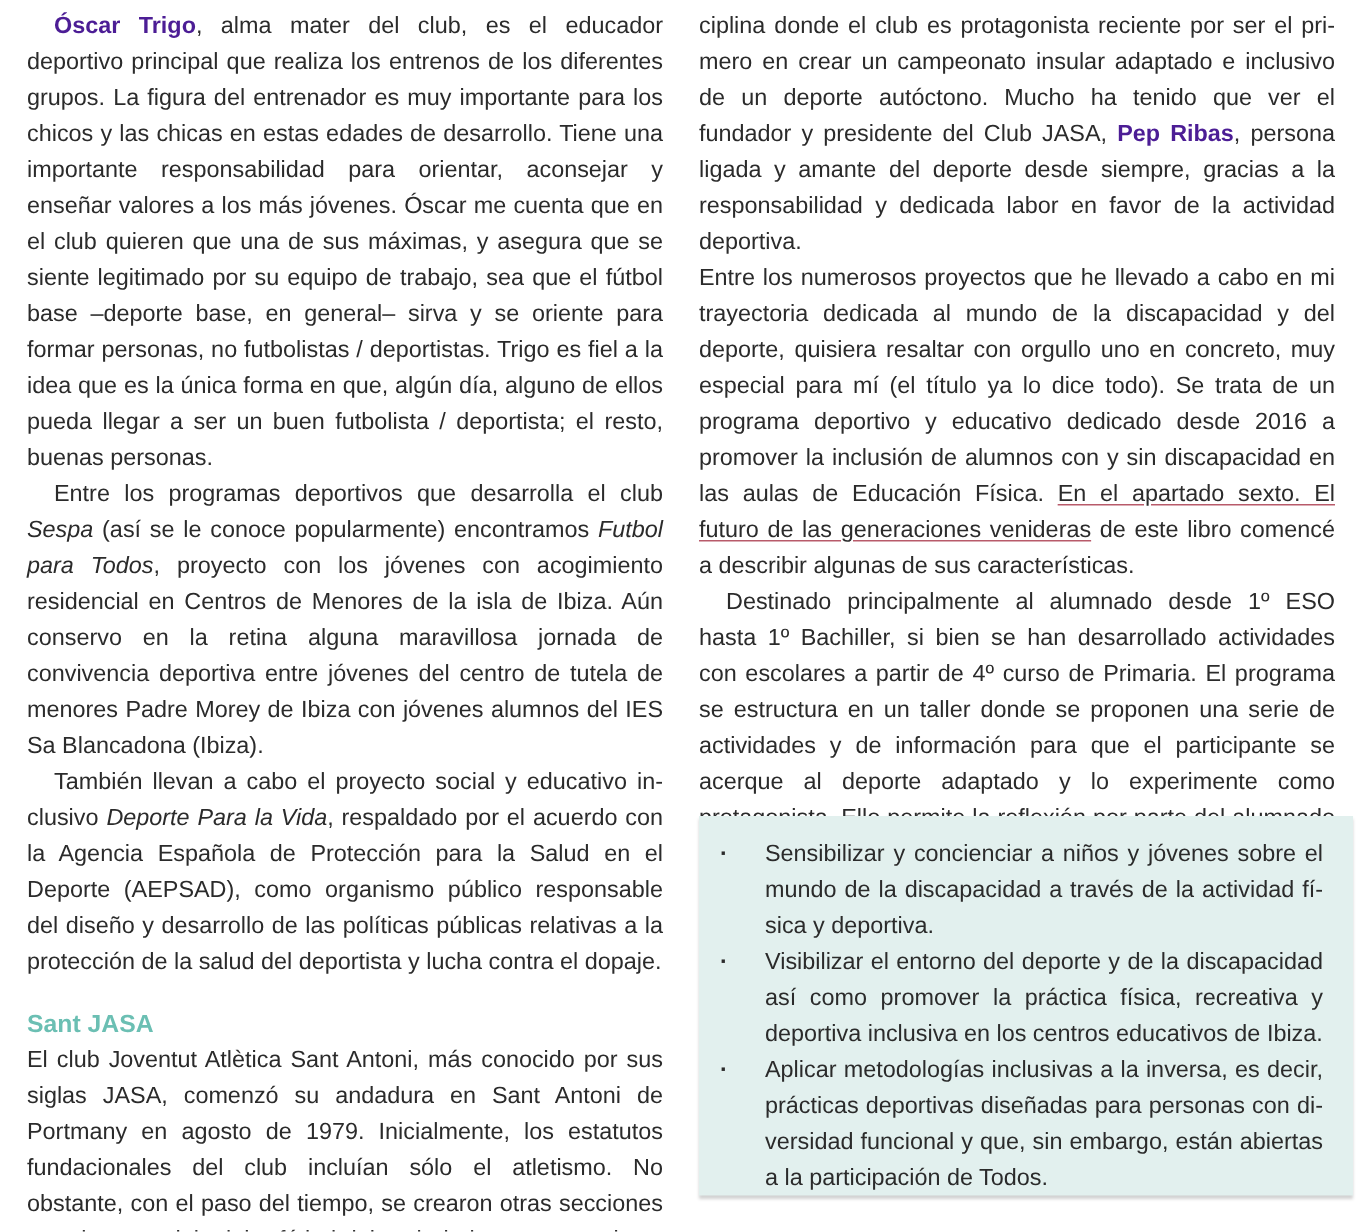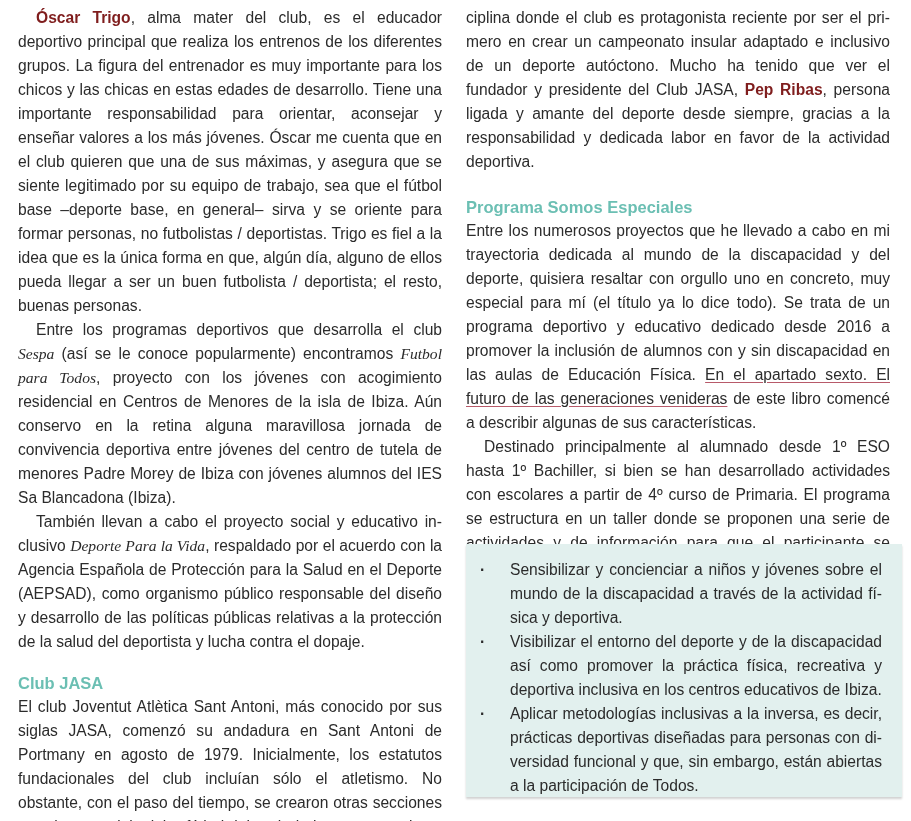--- a/index.html
+++ b/index.html
@@ -14,22 +14,22 @@
     text-align: justify; hyphens: manual;
   }
   .col-left { left: 18px; width: 424px; }
   .col-right { left: 466px; width: 424px; }
   p { margin: 0; }
   p.indent { text-indent: 18px; }
   .heading {
     color: #6bbfb3; font-weight: bold; font-size: 16.5px;
     margin: 15px 0 0 0; line-height: 24px;
   }
-  b { font-weight: bold; color: #7f1d1d; }
-  i { font-style: italic; font-family: Liberation Serif, serif; }
+  b { font-weight: bold; color: #4c1d95; }
+  i { font-style: italic; }
   .link {
     text-decoration: underline; text-decoration-color: #b85a6a;
     text-underline-offset: 2px; color: #2b2b2b; cursor: pointer;
   }
   .box {
     position: absolute; left: 466px; top: 544px; width: 436px; height: 253px;
     background: #e2f0ee; box-shadow: 0 2px 2px rgba(0,0,0,0.18);
   }
   .box ul {
     list-style: none; margin: 0; padding: 14px 20px 0 0;
@@ -40,27 +40,26 @@
     position: absolute; left: 14px; top: 0; font-weight: bold;
   }
 </style>
 </head>
 <body>
 
 <div class="col col-left">
   <p class="indent"><b>Óscar Trigo</b><span>, alma mater del club, es el educador deportivo principal que realiza los entrenos de los diferentes grupos. La figura del entrenador es muy importante para los chicos y las chicas  en estas edades de desarrollo. Tiene una importante responsabilidad para orientar, aconsejar y enseñar valores a los más jóvenes. Óscar me cuenta que en el club quieren que una de sus máximas, y asegura que se siente legitimado por su equipo de trabajo, sea que el fútbol base –deporte base, en general– sirva y se oriente para formar personas, no futbolis­tas / deportistas. Trigo es fiel a la idea que es la única forma en que, algún día, alguno de ellos pueda llegar a ser un buen futbolista / deportista; el resto, buenas personas.</span></p>
   <p class="indent"><span>Entre los programas deportivos que desarrolla el club </span><i>Sespa</i><span> (así se le conoce popularmente) encontramos </span><i>Futbol para To­dos</i><span>, proyecto con los jóvenes con acogimiento residencial en Centros de Menores de la isla de Ibiza. Aún conservo en la reti­na alguna maravillosa jornada de convivencia deportiva entre jóvenes del centro de tutela de menores Padre Morey de Ibiza con jóvenes alumnos del IES Sa Blancadona (Ibiza).</span></p>
   <p class="indent"><span>También llevan a cabo el proyecto social y educativo in­clusivo </span><i>Deporte Para la Vida</i><span>, respaldado por el acuerdo con la Agencia Española de Protección para la Salud en el Deporte (AEPSAD), como organismo público responsable del diseño y desarrollo de las políticas públicas relativas a la protección de la salud del deportista y lucha contra el dopaje.</span></p>
-  <h3 class="heading" style="margin-top:17px">Club JASA</h3>
+  <h3 class="heading" style="margin-top:17px">Sant JASA</h3>
   <p>El club Joventut Atlètica Sant Antoni, más conocido por sus si­glas JASA, comenzó su andadura en Sant Antoni de Portmany en agosto de 1979. Inicialmente, los estatutos fundacionales del club incluían sólo el atletismo. No obstante, con el paso del tiempo, se crearon otras secciones en el seno del club: fút­bol laboral, balonmano, patines, duatlón, triatlón y tir amb bassetja (tiro con honda). Precisamente es en esta última dis-</p>
 </div>
 
 <div class="col col-right">
   <p><span>ciplina donde el club es protagonista reciente por ser el pri­mero en crear un campeonato insular adaptado e inclusivo de un deporte autóctono. Mucho ha tenido que ver el fundador y presidente del Club JASA, </span><b>Pep Ribas</b><span>, persona ligada y aman­te del deporte desde siempre, gracias a la responsabilidad y dedicada labor en favor de la actividad deportiva.</span></p>
-  <h3 class="heading" style="margin-top:21px">Programa Somos Especiales</h3>
   <p><span>Entre los numerosos proyectos que he llevado a cabo en mi tra­yectoria dedicada al mundo de la discapacidad y del deporte, quisiera resaltar con orgullo uno en concreto, muy especial para mí (el título ya lo dice todo). Se trata de un programa deporti­vo y educativo dedicado desde 2016 a promover la inclusión de alumnos con y sin discapacidad en las aulas de Educación Físi­ca. </span><span class="link">En el apartado sexto. El futuro de las generaciones venideras</span><span> de este libro comencé a describir algunas de sus características.</span></p>
   <p class="indent">Destinado principalmente al alumnado desde 1º ESO hasta 1º Bachiller, si bien se han desarrollado actividades con escolares a partir de 4º curso de Primaria. El programa se estructura en un taller donde se proponen una serie de actividades y de informa­ción para que el participante se acerque al deporte adaptado y lo experimente como protagonista. Ello permite la reflexión por parte del alumnado en pos de la igualdad de oportunidades.</p>
   <p class="indent">Los objetivos fundamentales son:</p>
 </div>
 
 <div class="box">
   <ul>
     <li><span class="bullet">·</span><span>Sensibilizar y concienciar a niños y jóvenes sobre el mundo de la discapacidad a través de la actividad fí­sica y deportiva.</span></li>
     <li><span class="bullet">·</span><span>Visibilizar el entorno del deporte y de la discapaci­dad así como promover la práctica física, recreativa y deportiva inclusiva en los centros educativos de Ibiza.</span></li>
     <li><span class="bullet">·</span><span>Aplicar metodologías inclusivas a la inversa, es decir, prácticas deportivas diseñadas para personas con di­versidad funcional y que, sin embargo, están abier­tas a la participación de Todos.</span></li>

